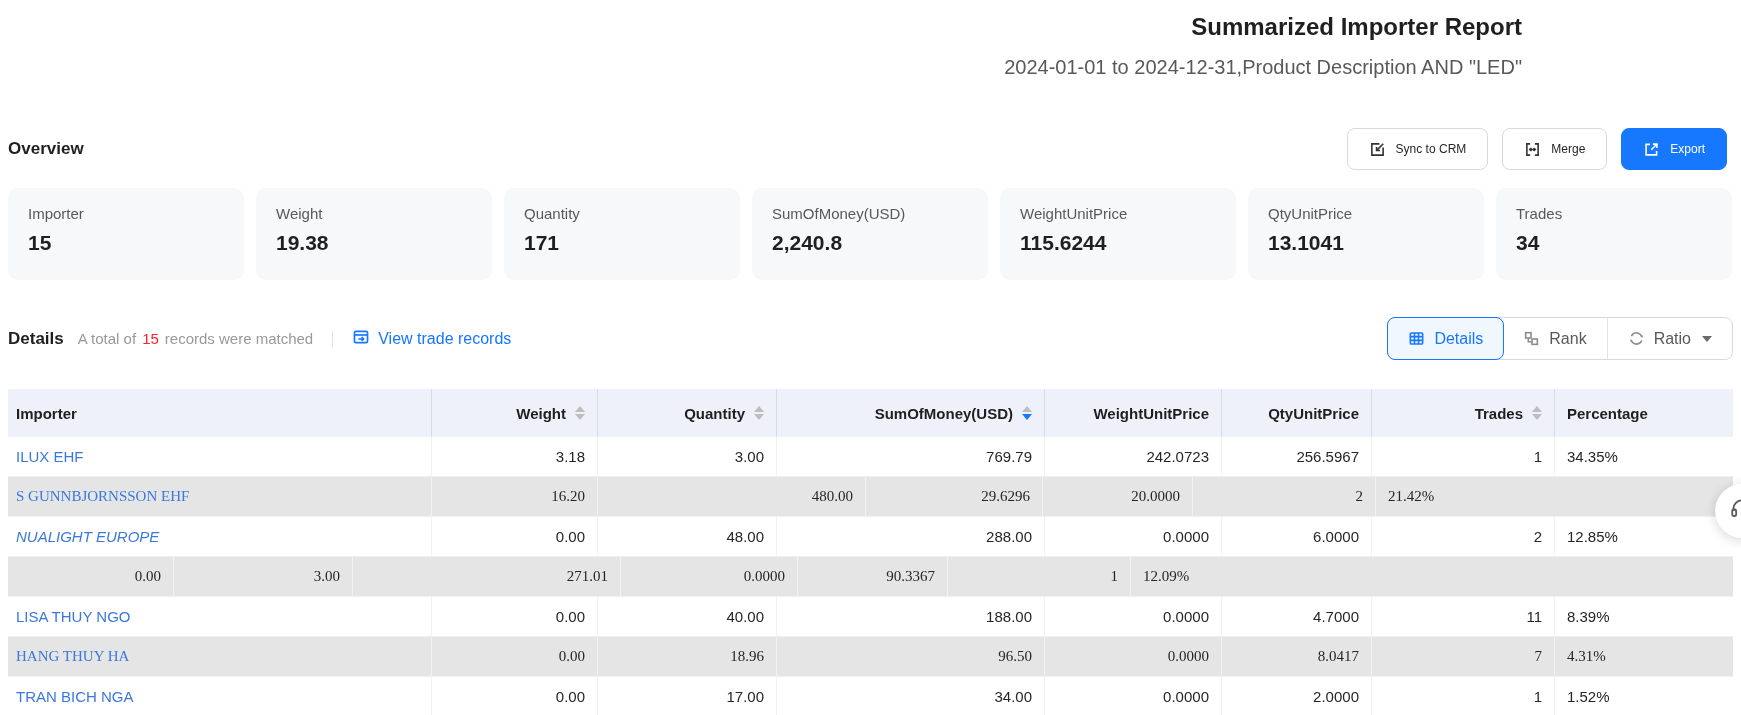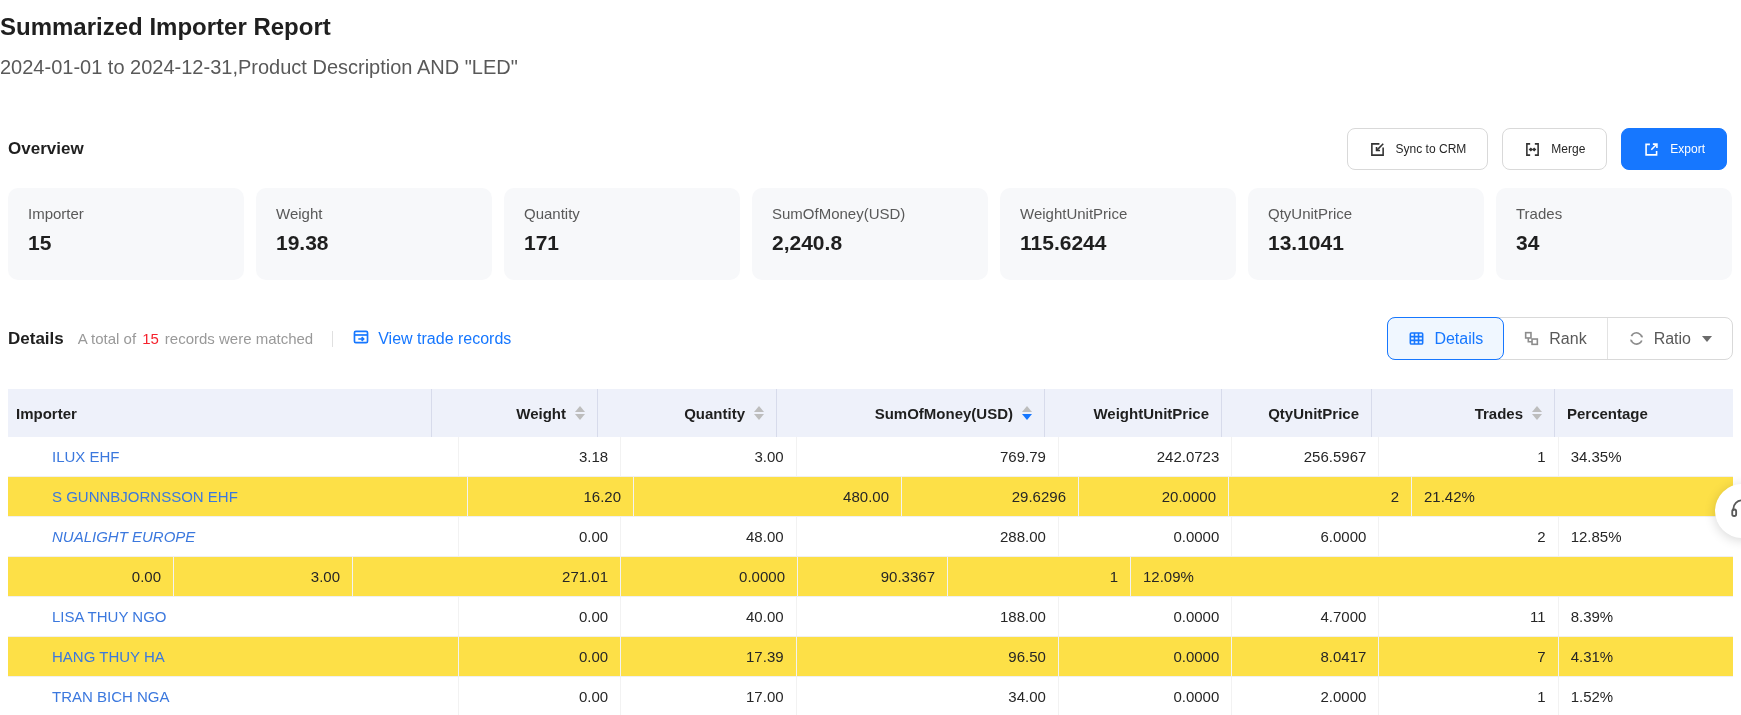--- a/index.html
+++ b/index.html
@@ -4,21 +4,21 @@
 <style>
   * { box-sizing: border-box; }
   html,body { margin:0; padding:0; }
   body {
     width:1741px; height:715px; overflow:hidden;
     background:#ffffff; color:#262626;
     font-family:"Liberation Sans", sans-serif;
     position:relative;
   }
   
-  .title-wrap { width:1475px; text-align:left; padding-top:13px; }
+  .title-wrap { width:1475px; text-align:right; padding-top:13px;margin-left:47px; }
   .page-title { margin:0; font-size:24px; font-weight:600; color:#1f1f1f; line-height:28px; }
   .page-subtitle { margin-top:15px; font-size:20px; color:#595959; line-height:23px; }
 
   
   .toolbar { display:flex; align-items:center; justify-content:space-between;
              margin:49px 14px 0 8px; height:42px; }
   .overview-heading { font-size:17px; font-weight:700; color:#1f1f1f; }
   .toolbar-buttons { display:flex; gap:14px; }
   .btn { display:inline-flex; align-items:center; gap:10px; height:42px; padding:0 21px;
          background:#fff; border:1px solid #d9d9d9; border-radius:8px;
@@ -59,26 +59,26 @@
   .th:last-child { border-right:none; }
   .th.right { justify-content:flex-end; }
   .th.sortable { cursor:pointer; }
   .sort { display:inline-flex; flex-direction:column; margin-left:9px; row-gap:2px; }
   .cu { width:0; height:0; border-left:5px solid transparent; border-right:5px solid transparent;
         border-bottom:6px solid #bdbdbd; }
   .cd { width:0; height:0; border-left:5px solid transparent; border-right:5px solid transparent;
         border-top:6px solid #bdbdbd; }
   .cd.on { border-top-color:#1677ff; }
   .tr { display:flex; height:40px; border-bottom:1px solid #f0f0f0; background:#fff; }
-  .tr.even { background:#fde047; }
+  .tr.even { background:#e5e5e5;font-family:Liberation Serif, serif; }
   .td { display:flex; align-items:center; padding:0 12px; height:100%;
         border-right:1px solid #f2f2f2; white-space:nowrap; overflow:hidden; }
   .td:last-child { border-right:none; }
   .td.right { justify-content:flex-end; }
-  .td.importer { color:#3b78de; cursor:pointer; padding-left:8px;margin-left:36px; }
+  .td.importer { color:#3b78de; cursor:pointer; padding-left:8px; }
   .th.first { padding-left:8px; }
 
   
   .support-fab { position:absolute; left:1715px; top:484px; width:54px; height:54px;
                  background:#fff; border-radius:50%;
                  box-shadow:0 2px 12px rgba(0,0,0,0.16);
                  display:flex; align-items:center; justify-content:center; cursor:pointer; }
 </style>
 </head>
 <body>
@@ -294,21 +294,21 @@
         <div class="td right" style="width: 179px;">40.00</div>
         <div class="td right" style="width: 268px;">188.00</div>
         <div class="td right" style="width: 177px;">0.0000</div>
         <div class="td right" style="width: 150px;">4.7000</div>
         <div class="td right" style="width: 183px;">11</div>
         <div class="td" style="width: 178px;">8.39%</div>
       </div>
       <div class="tr even">
         <div class="td importer" style="width: 424px;">HANG THUY HA</div>
         <div class="td right" style="width: 166px;">0.00</div>
-        <div class="td right" style="width: 179px;">17.39</div>
+        <div class="td right" style="width: 179px;">18.96</div>
         <div class="td right" style="width: 268px;">96.50</div>
         <div class="td right" style="width: 177px;">0.0000</div>
         <div class="td right" style="width: 150px;">8.0417</div>
         <div class="td right" style="width: 183px;">7</div>
         <div class="td" style="width: 178px;">4.31%</div>
       </div>
       <div class="tr">
         <div class="td importer" style="width: 424px;">TRAN BICH NGA</div>
         <div class="td right" style="width: 166px;">0.00</div>
         <div class="td right" style="width: 179px;">17.00</div>

